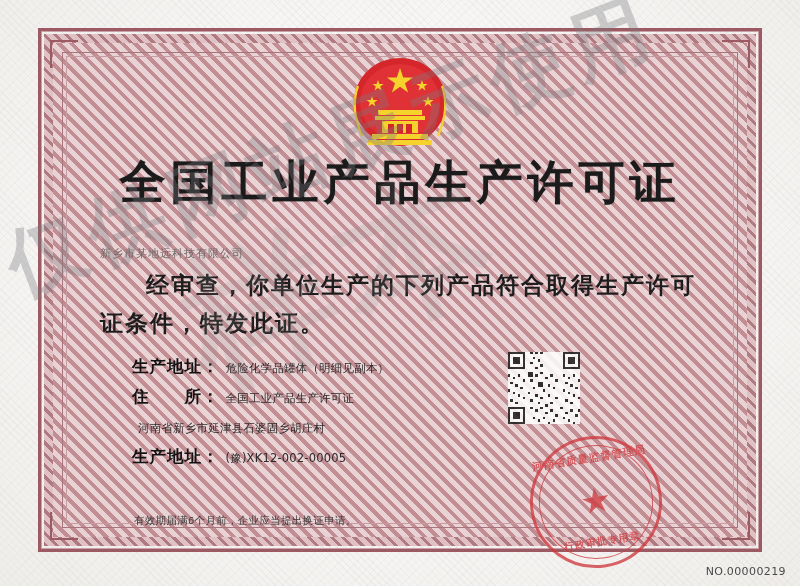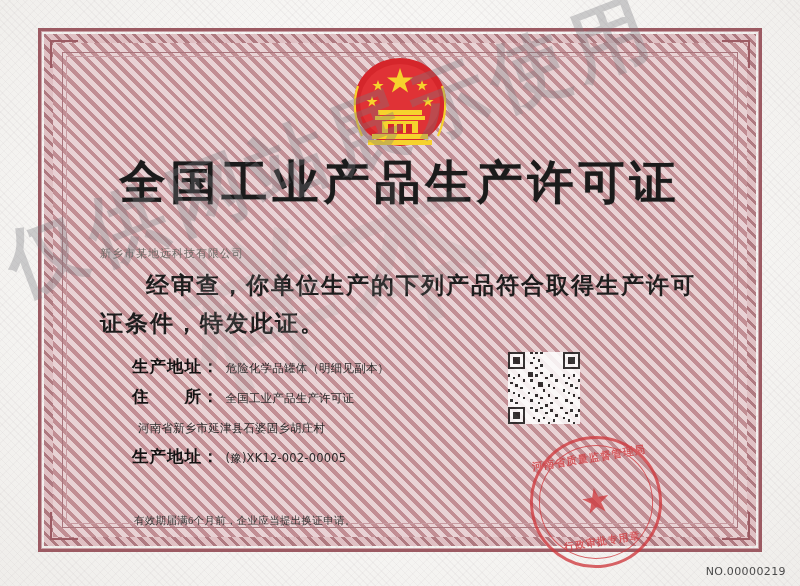--- a/index.html
+++ b/index.html
@@ -137,21 +137,21 @@
   #year-val{
     font-family:"DejaVu Sans","Liberation Sans",sans-serif;
     font-size:12px;font-weight:normal;color:#2b2b2b;
     padding-bottom:2px;
   }
 
   
   #note{
     position:absolute;left:134px;top:514px;
     font-size:10.5px;color:#3a3a3a;letter-spacing:.3px;
-    font-family:Liberation Serif, serif;
+    font-family:Liberation Mono, monospace;
   }
 
   
   #seal{
     position:absolute;left:530px;top:436px;
     width:126px;height:126px;
     border:3px solid #cf3a3f;
     border-radius:50%;
     opacity:.78;
     transform:rotate(-9deg);

